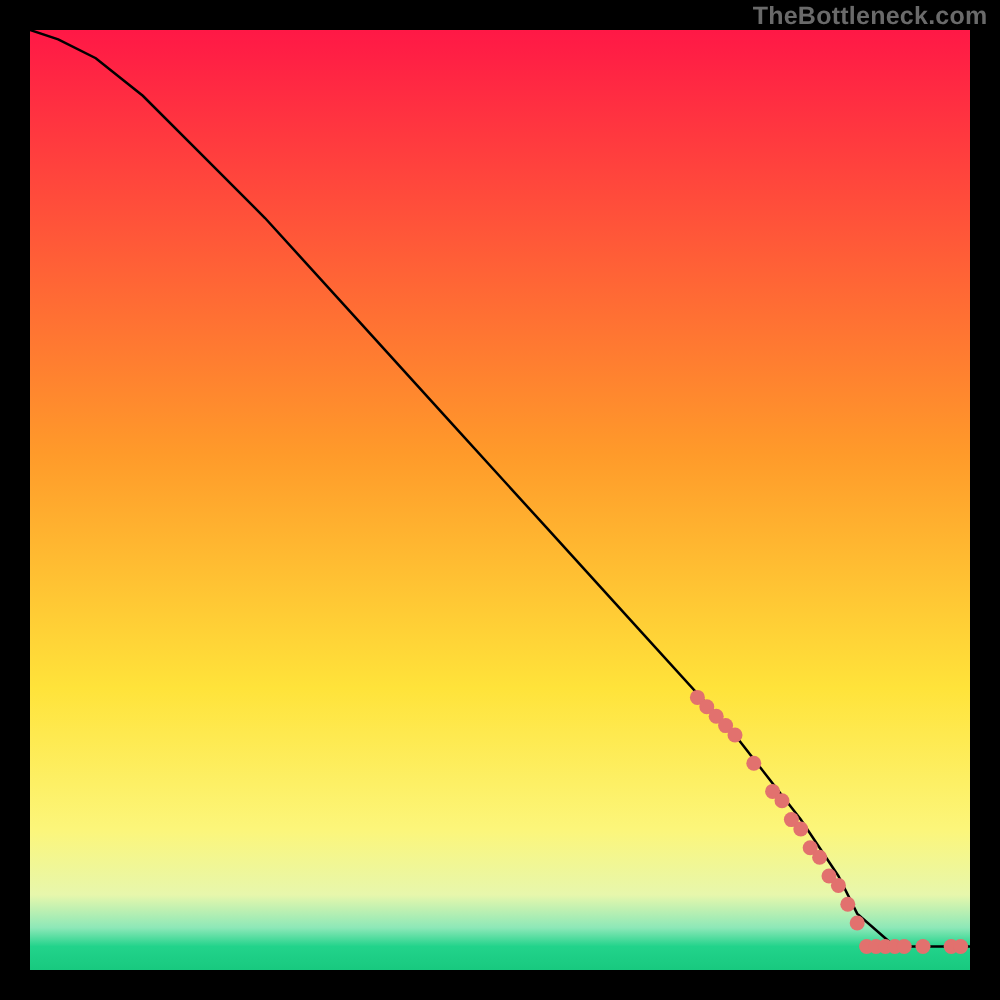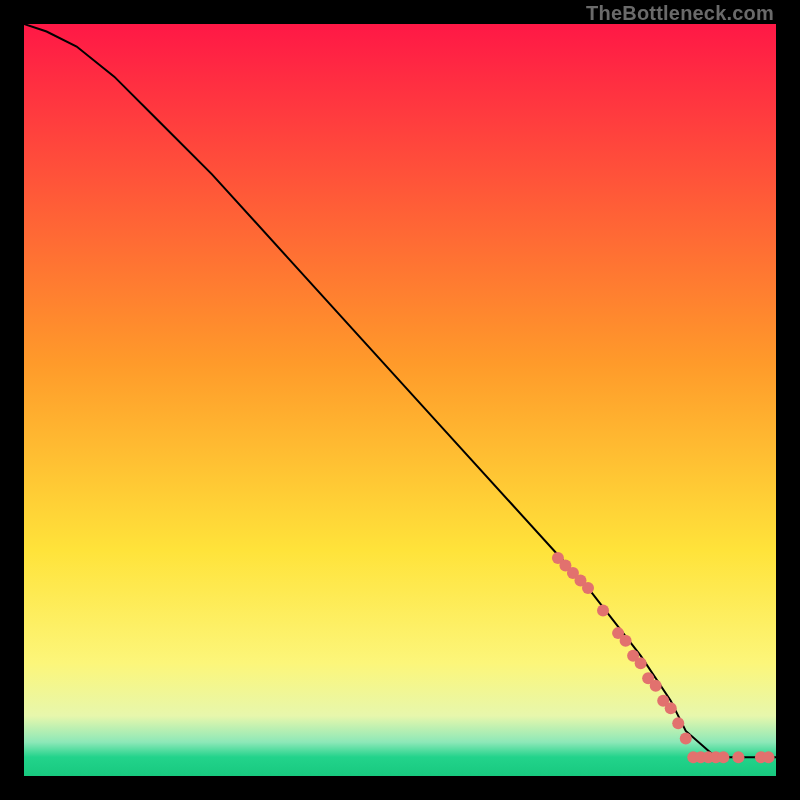--- a/index.html
+++ b/index.html
@@ -24,21 +24,21 @@
   }
   .curve-svg {
     position: absolute;
     inset: 0;
     width: 100%;
     height: 100%;
   }
   .watermark {
     position: absolute;
     top: 2px;
-    right: 26px;
+    right: 10px;
     font: 600 20px -apple-system, Segoe UI, Helvetica, Arial, sans-serif;
     color: #6a6a6a;
     letter-spacing: 0.2px;
   }
 </style>
 </head>
 <body>
 
 <div class="stage">
   <div class="plot">

